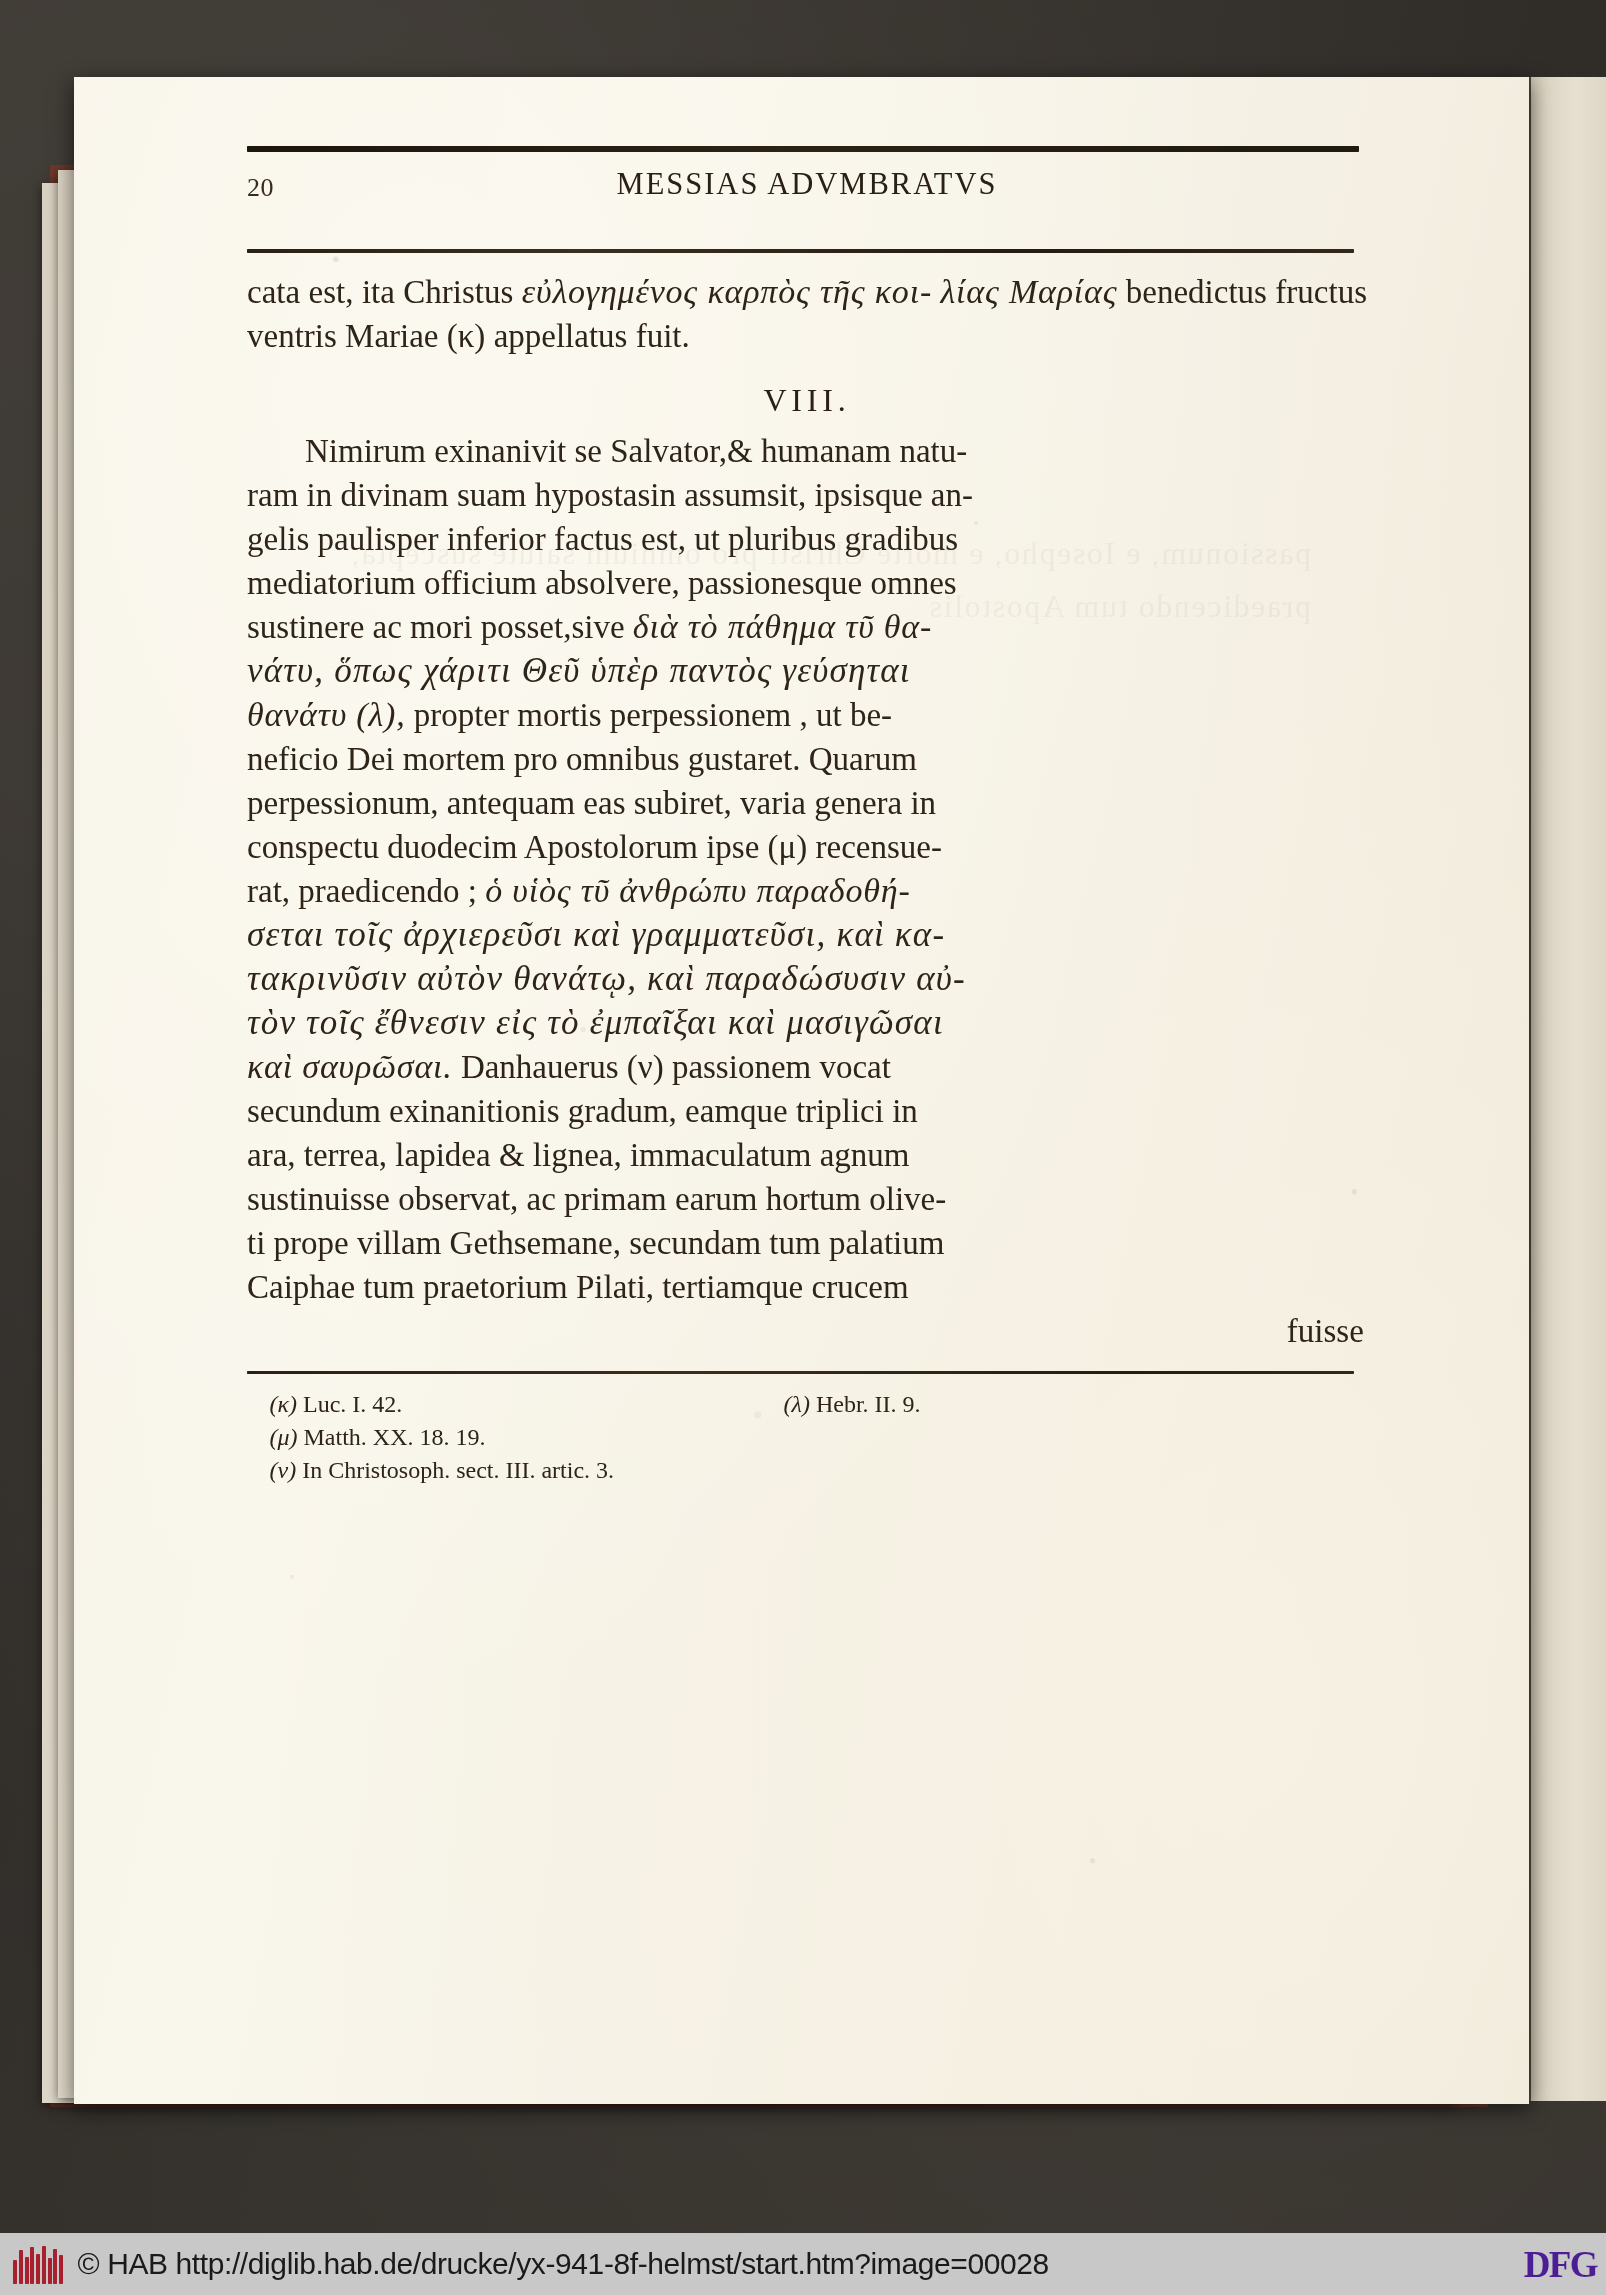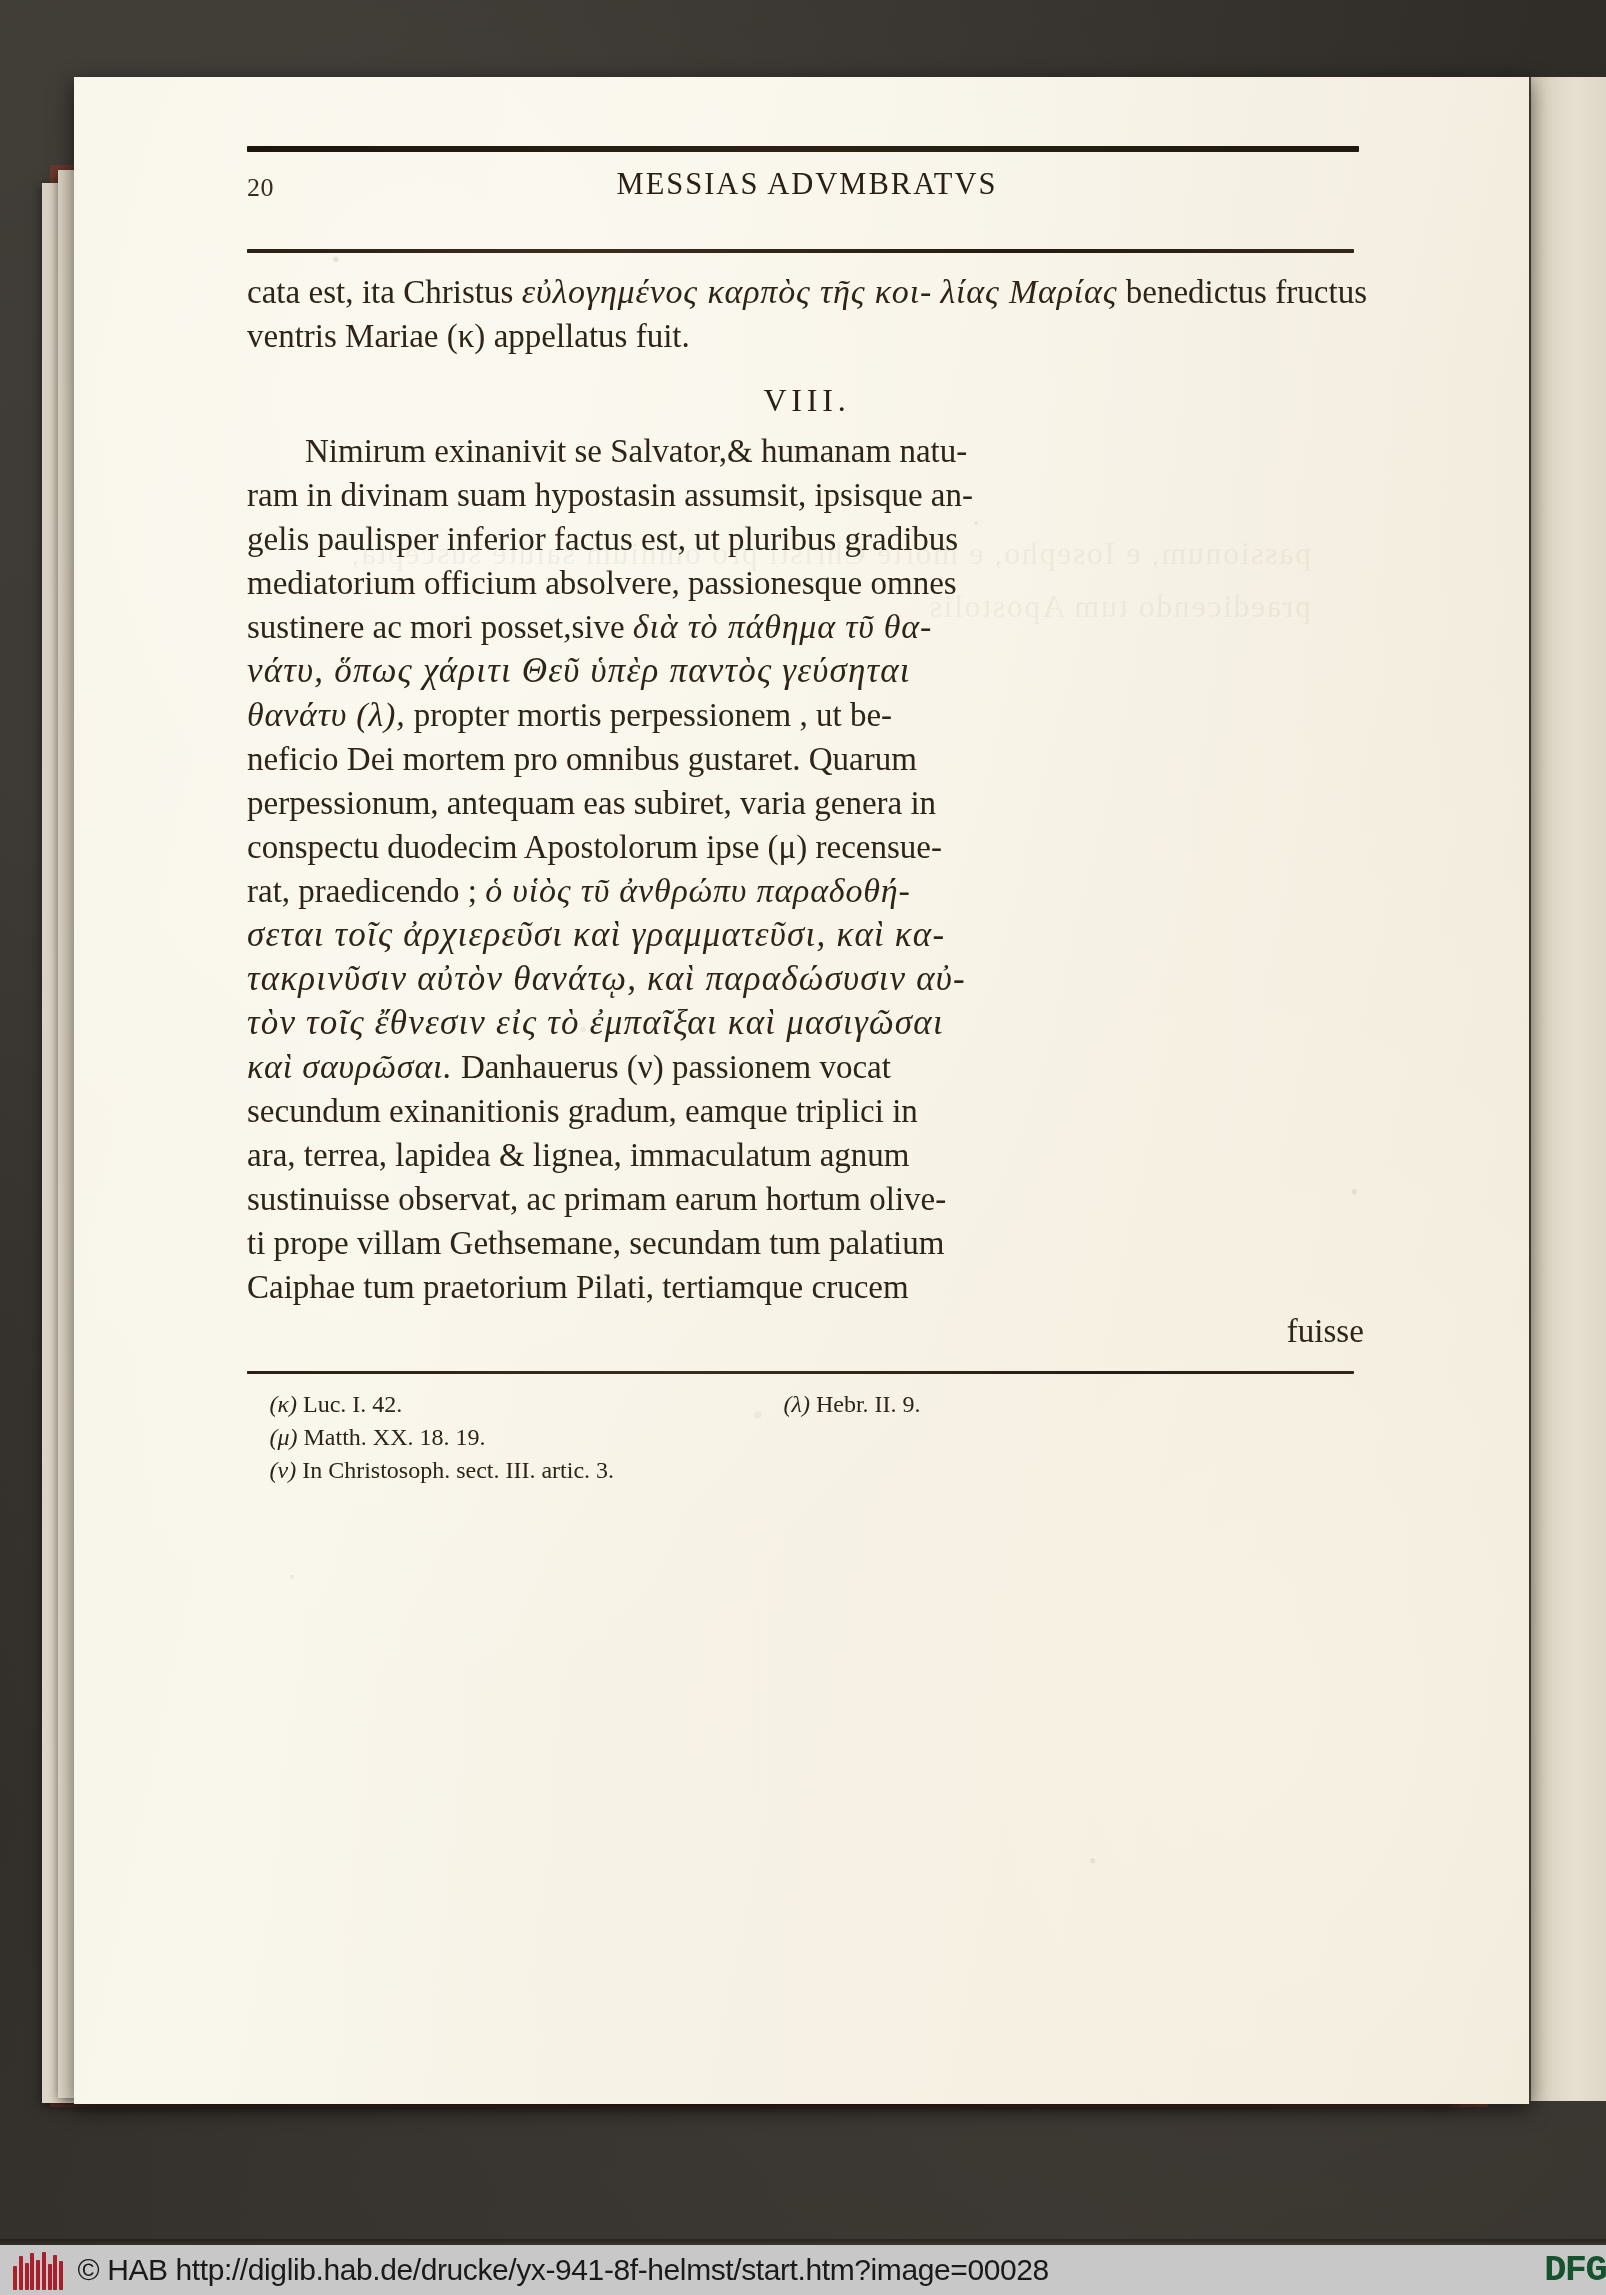--- a/index.html
+++ b/index.html
@@ -137,21 +137,21 @@
     margin-top:14.5px;padding-left:22.5px;
     font-size:24px;line-height:33px;color:#2e2418;
   }
   .fn-row{position:relative;height:33px;}
   .fn-left{position:absolute;left:0;top:0;}
   .fn-right{position:absolute;left:514px;top:0;}
   .marker{font-style:italic;}
 
   
   #credit-bar{
-    position:absolute;left:0;bottom:0;width:1606px;height:50px;
+    position:absolute;left:0;bottom:0;width:1606px;height:62px;
     background:#c8c8c8;display:flex;align-items:center;
   }
   #hab-logo{
     width:50px;height:40px;margin-left:13px;margin-right:14.5px;
     display:flex;align-items:flex-end;justify-content:space-between;
   }
   #hab-logo i{display:block;width:4px;background:#a81f2d;border-radius:0.8px;}
   #hab-logo i:nth-child(1){height:24px;}
   #hab-logo i:nth-child(2){height:34px;}
   #hab-logo i:nth-child(3){height:27px;}
@@ -159,23 +159,23 @@
   #hab-logo i:nth-child(5){height:30.5px;}
   #hab-logo i:nth-child(6){height:38px;}
   #hab-logo i:nth-child(7){height:26.5px;}
   #hab-logo i:nth-child(8){height:35px;}
   #hab-logo i:nth-child(9){height:29px;}
   #credit-text{
     font-family:"Liberation Sans",sans-serif;
     font-size:30px;color:#1a1a1a;letter-spacing:-0.4px;white-space:nowrap;
   }
   #dfg-logo{
-    margin-left:auto;margin-right:0;
-    font-family:Liberation Mono, monospace;
-    font-size:37px;font-weight:bold;color:#14532d;letter-spacing:-1.6px;
+    margin-left:auto;margin-right:9px;
+    font-family:Liberation Serif, serif;
+    font-size:37px;font-weight:bold;color:#4c1d95;letter-spacing:-1.6px;
   }
   #credit-shadow{
     position:absolute;left:0;bottom:50px;width:1606px;height:6.4px;
     background:linear-gradient(180deg,rgba(0,0,0,.35),rgba(0,0,0,0));
   }
 </style>
 </head>
 <body>
 
 <div id="backdrop"></div>

